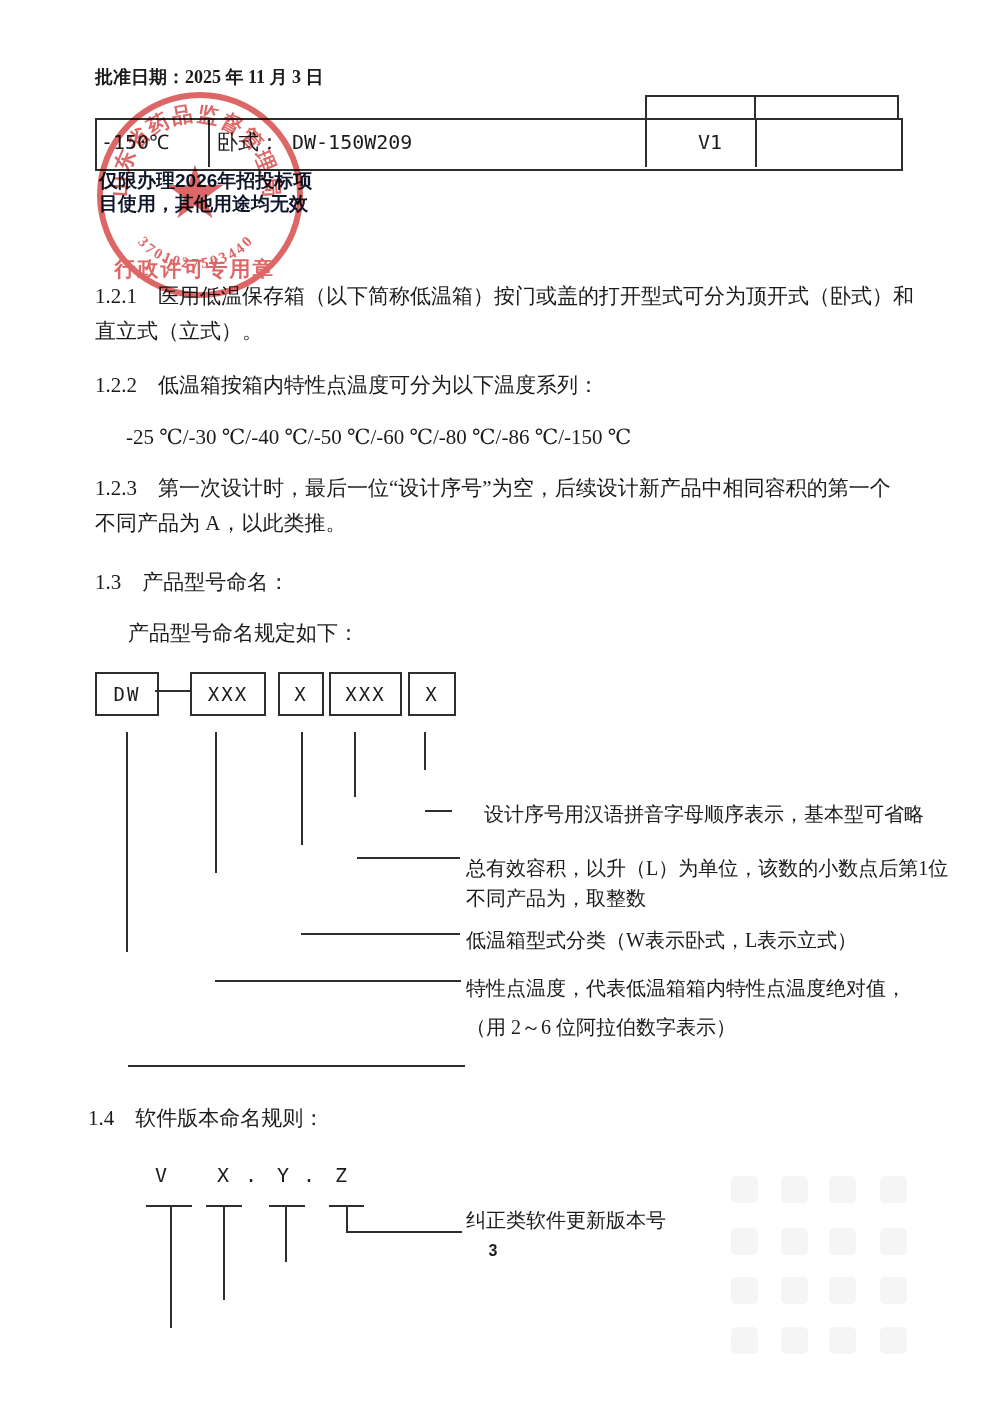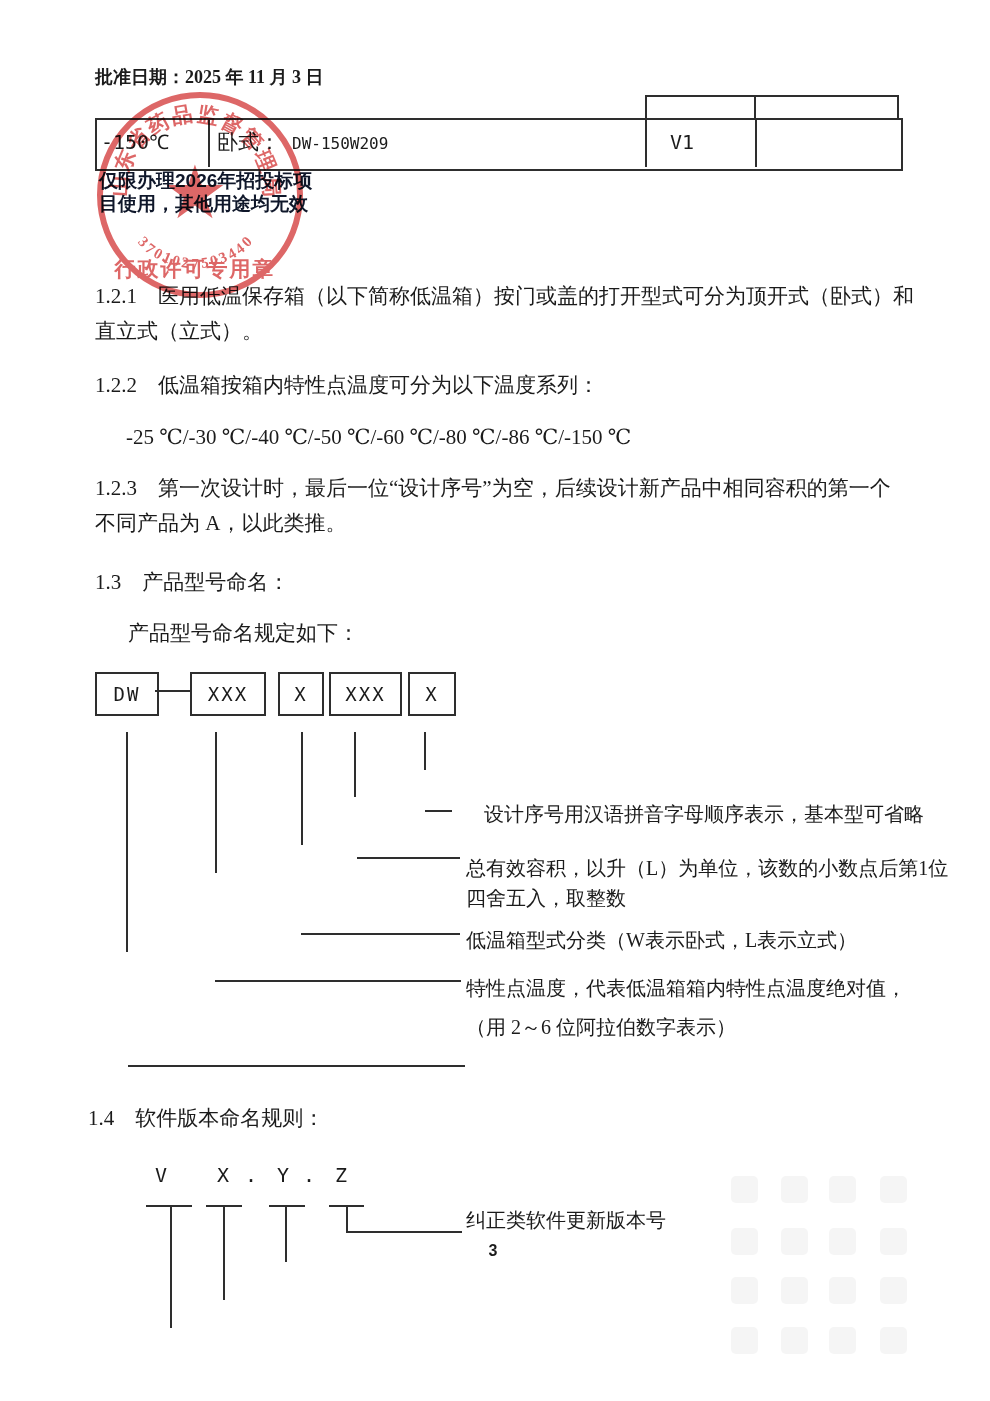--- a/index.html
+++ b/index.html
@@ -27,22 +27,22 @@
   <div class="ln" style="left:645px;top:95px;width:2px;height:25px;"></div>
   <div class="ln" style="left:754px;top:95px;width:2px;height:25px;"></div>
   <div class="ln" style="left:897px;top:95px;width:2px;height:25px;"></div>
 
   <div style="position:absolute;left:95px;top:118px;width:804px;height:49px;border:2px solid #2e2e2e;"></div>
   <div class="ln" style="left:208px;top:118px;width:2px;height:49px;"></div>
   <div class="ln" style="left:645px;top:118px;width:2px;height:49px;"></div>
   <div class="ln" style="left:755px;top:118px;width:2px;height:49px;"></div>
 
   <div class="txt mono" style="left:101px;top:130px;font-size:20px;">-150℃</div>
-  <div class="txt" style="left:217px;top:129px;font-size:21px;"><span>卧式：</span><span class="mono" style="font-size:16px;margin-left:12px;margin-top:7px;">DW-150W209</span></div>
-  <div class="txt mono" style="left:617px;top:130px;width:130px;text-align:center;font-size:20px;">V1</div>
+  <div class="txt" style="left:217px;top:129px;font-size:21px;"><span>卧式：</span><span class="mono" style="font-size:20px;margin-left:12px;margin-top:7px;">DW-150W209</span></div>
+  <div class="txt mono" style="left:645px;top:130px;width:130px;text-align:center;font-size:20px;">V1</div>
 
   <div class="txt sans" style="left:99px;top:169px;font-size:19px;font-weight:bold;color:#0f172a;line-height:23px;white-space:normal;width:250px;"><span>仅限办理2026年招投标项</span><br>
        <span>目使用，其他用途均无效</span></div>
 
   <div class="txt" style="left:95px;top:283px;font-size:21px;">1.2.1　医用低温保存箱（以下简称低温箱）按门或盖的打开型式可分为顶开式（卧式）和</div>
   <div class="txt" style="left:95px;top:318px;font-size:21px;">直立式（立式）。</div>
   <div class="txt" style="left:95px;top:372px;font-size:21px;">1.2.2　低温箱按箱内特性点温度可分为以下温度系列：</div>
   <div class="txt" style="left:126px;top:424px;font-size:21px;">-25 ℃/-30 ℃/-40 ℃/-50 ℃/-60 ℃/-80 ℃/-86 ℃/-150 ℃</div>
   <div class="txt" style="left:95px;top:475px;font-size:21px;">1.2.3　第一次设计时，最后一位“设计序号”为空，后续设计新产品中相同容积的第一个</div>
   <div class="txt" style="left:95px;top:510px;font-size:21px;">不同产品为 A，以此类推。</div>
@@ -63,21 +63,21 @@
   <div class="ln" style="left:424px;top:732px;width:2px;height:38px;"></div>
 
   <div class="ln" style="left:425px;top:810px;width:27px;height:2px;"></div>
   <div class="ln" style="left:357px;top:857px;width:103px;height:2px;"></div>
   <div class="ln" style="left:301px;top:933px;width:159px;height:2px;"></div>
   <div class="ln" style="left:215px;top:980px;width:246px;height:2px;"></div>
   <div class="ln" style="left:128px;top:1065px;width:337px;height:2px;"></div>
 
   <div class="txt" style="left:484px;top:802px;font-size:20px;">设计序号用汉语拼音字母顺序表示，基本型可省略</div>
   <div class="txt" style="left:466px;top:856px;font-size:20px;">总有效容积，以升（L）为单位，该数的小数点后第1位</div>
-  <div class="txt" style="left:466px;top:886px;font-size:20px;">四舍五入，取整数</div>
+  <div class="txt" style="left:466px;top:886px;font-size:20px;">不同产品为，取整数</div>
   <div class="txt" style="left:466px;top:928px;font-size:20px;">低温箱型式分类（W表示卧式，L表示立式）</div>
   <div class="txt" style="left:466px;top:976px;font-size:20px;">特性点温度，代表低温箱箱内特性点温度绝对值，</div>
   <div class="txt" style="left:466px;top:1015px;font-size:20px;">（用 2～6 位阿拉伯数字表示）</div>
 
   <div class="txt" style="left:88px;top:1105px;font-size:21px;">1.4　软件版本命名规则：</div>
   <div class="txt mono" style="left:155px;top:1163px;font-size:20px;">V</div>
   <div class="txt mono" style="left:217px;top:1163px;font-size:20px;">X</div>
   <div class="txt mono" style="left:245px;top:1163px;font-size:20px;">.</div>
   <div class="txt mono" style="left:277px;top:1163px;font-size:20px;">Y</div>
   <div class="txt mono" style="left:303px;top:1163px;font-size:20px;">.</div>

